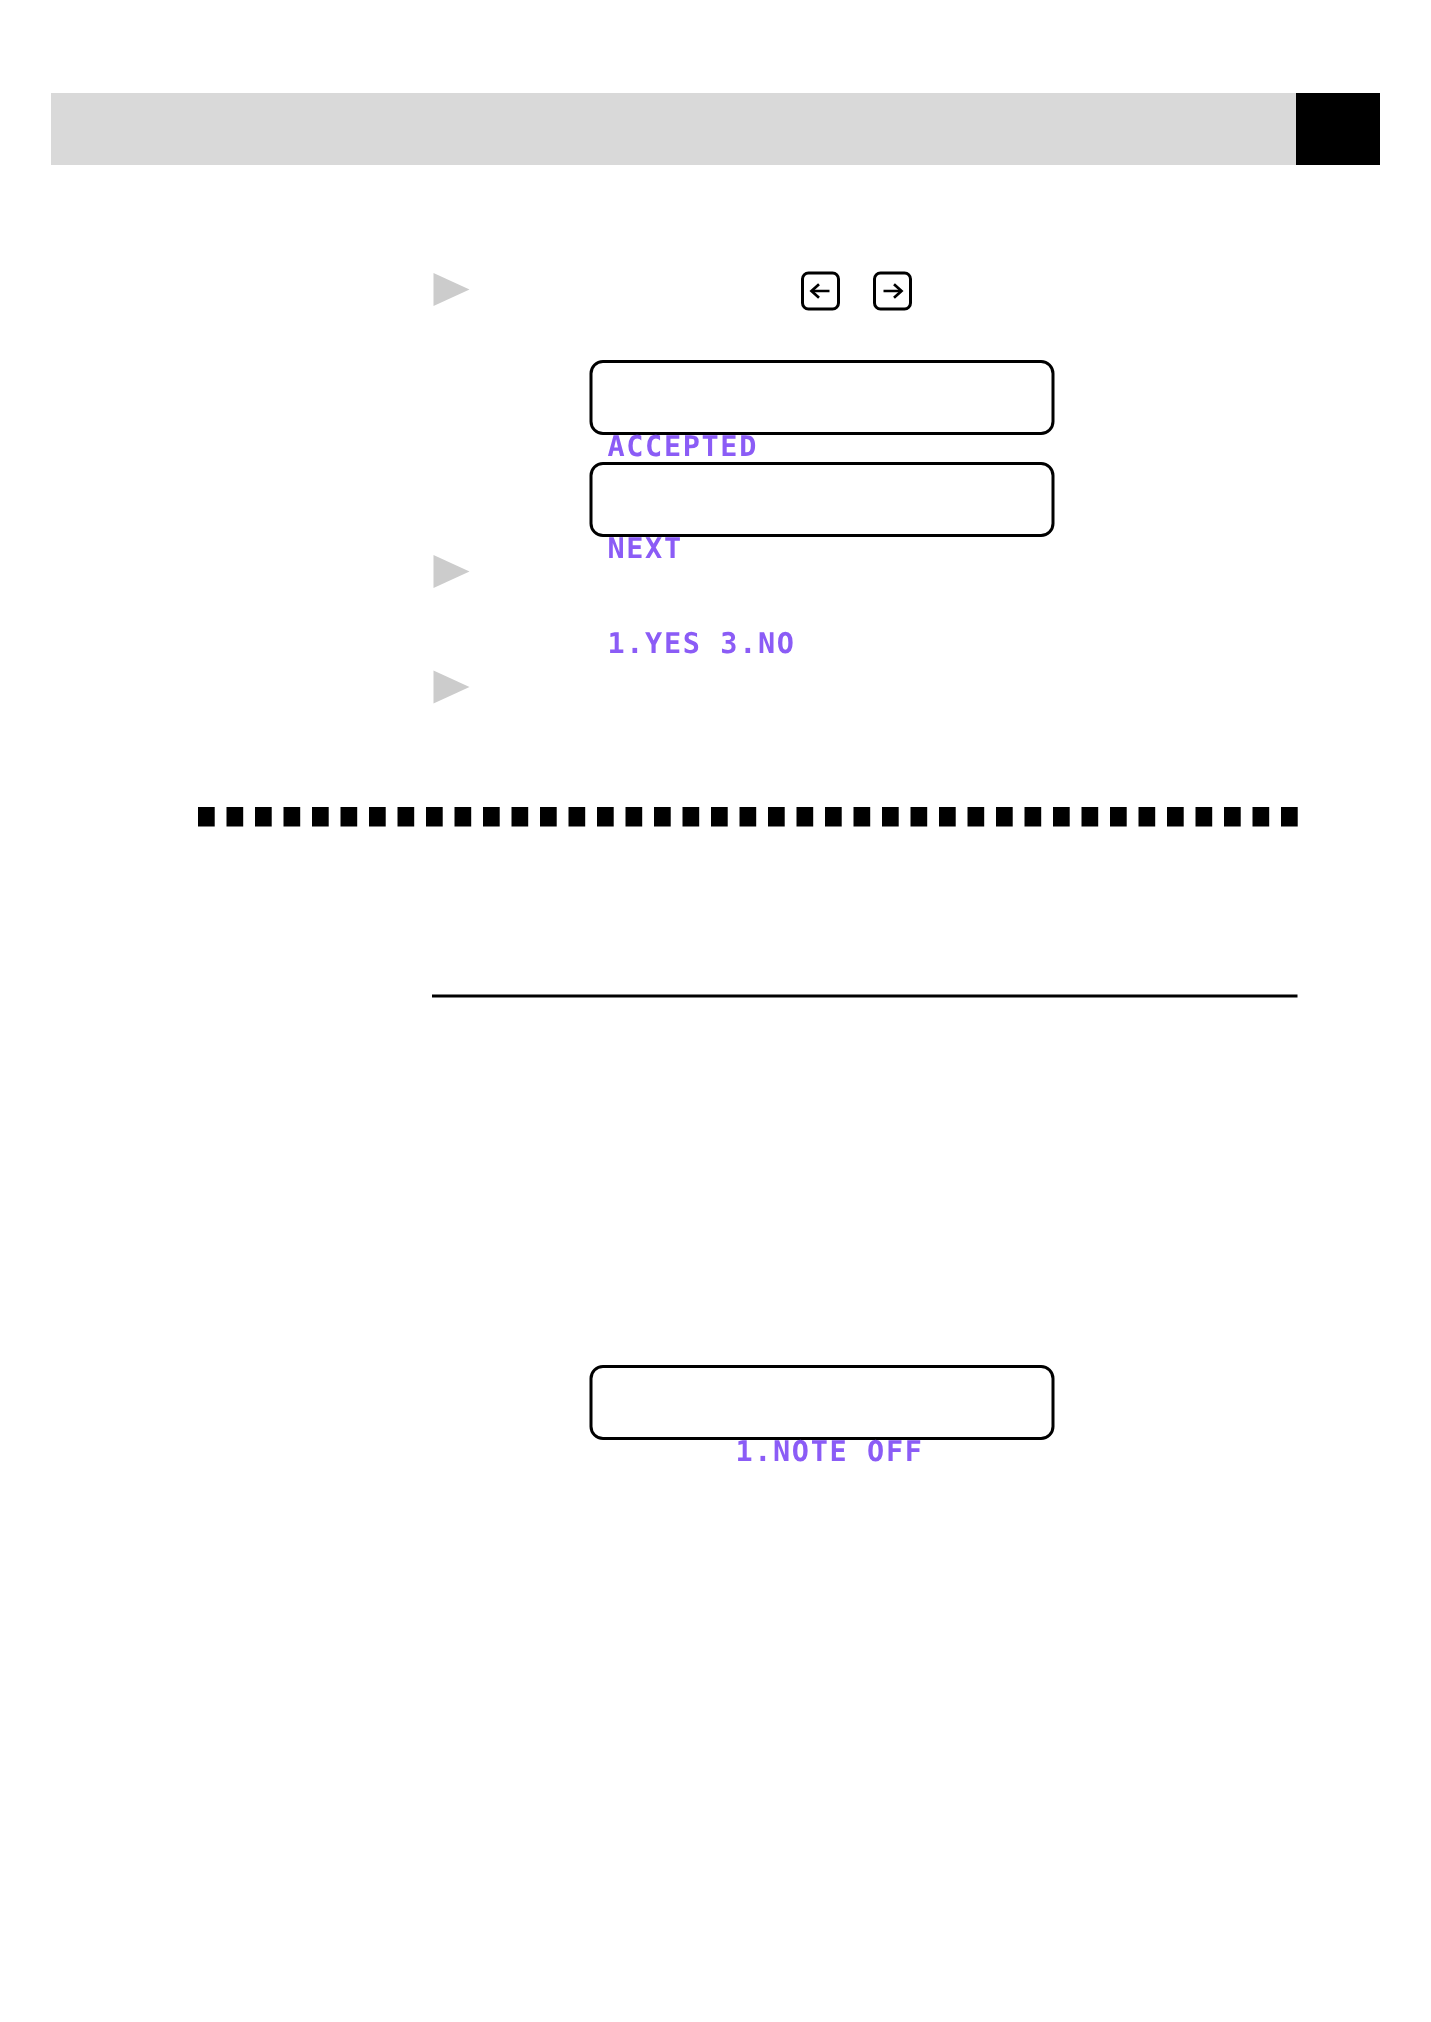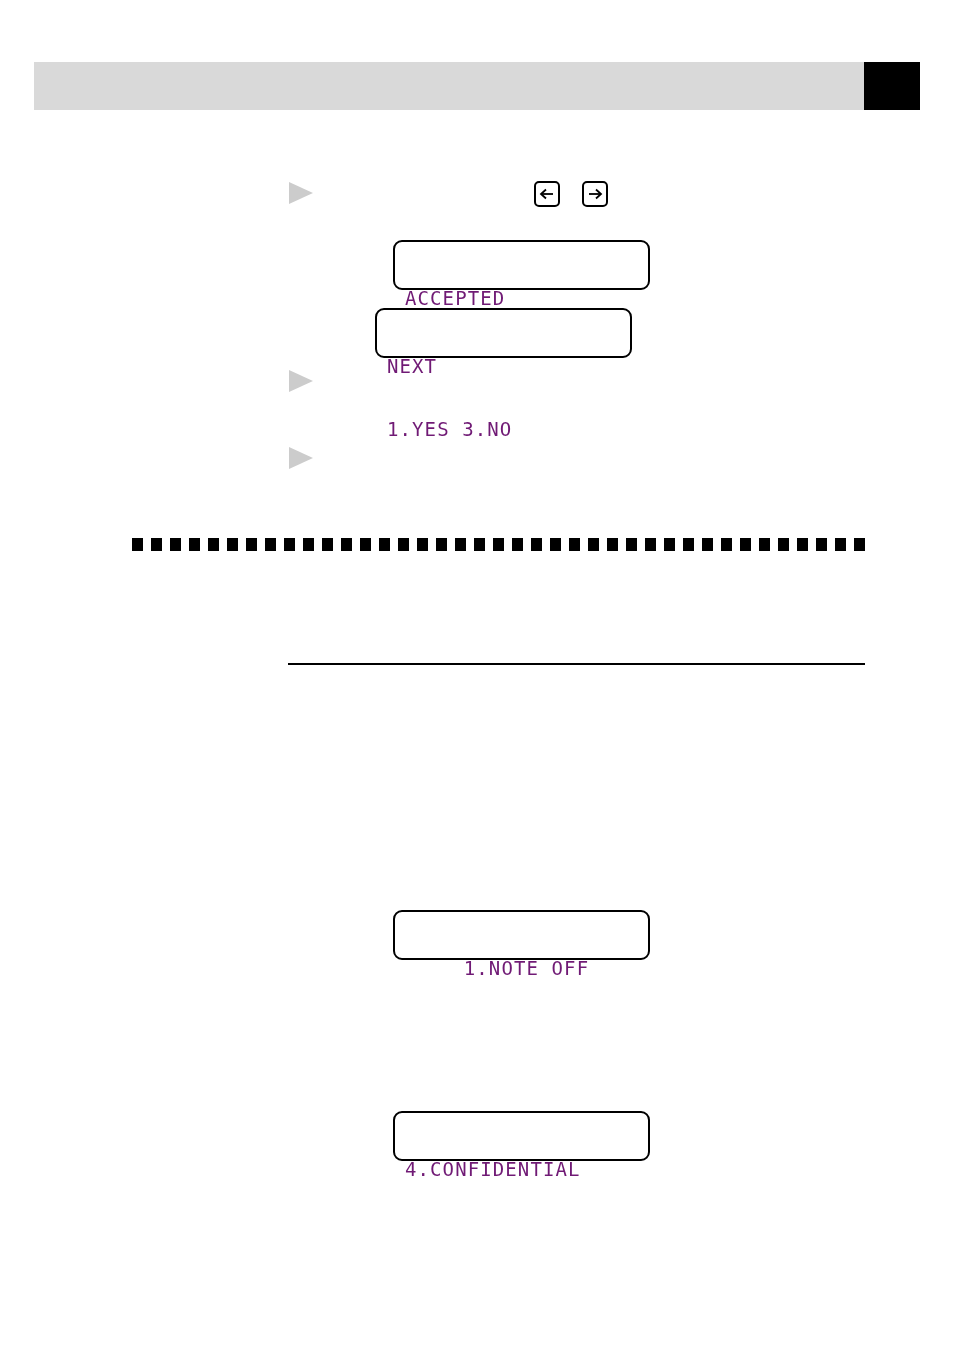--- a/index.html
+++ b/index.html
@@ -70,38 +70,39 @@
     box-sizing: border-box;
     background: #ffffff;
   }
   .key-icon svg { display: block; }
   .key-left  { left: 534px; top: 181px; }
   .key-right { left: 582px; top: 181px; }
 
   
   .lcd {
     position: absolute;
-    width: 257px;
+    width: 310px;
     height: 50px;
     border: 2.5px solid #000000;
     border-radius: 9px;
     box-sizing: border-box;
     background: #ffffff;
     padding: 4px 0 0 10px;
     font-family: "DejaVu Sans Mono", "Liberation Mono", monospace;
     font-size: 19px;
     line-height: 21px;
     letter-spacing: 1.1px;
-    color: #701a75;
+    color: #8b5cf6;
     white-space: pre;
+    font-weight: bold;
   }
   .lcd .line { display: block; }
 
   .lcd-accepted { left: 393px; top: 240px; }
-  .lcd-next     { left: 375px; top: 308px; }
+  .lcd-next     { left: 393px; top: 308px; }
   .lcd-note1    { left: 393px; top: 910px; text-align: center; }
   .lcd-note2    { left: 393px; top: 977px; }
   .lcd-note3    { left: 393px; top: 1044px; }
   .lcd-note4    { left: 393px; top: 1111px; }
 
   
   .dotted-separator {
     position: absolute;
     left: 132px;
     top: 538px;
@@ -177,18 +178,14 @@
   <div class="dotted-separator"></div>
 
   <div class="body-text" style="left:288px; top:620px;"></div>
   <div class="section-rule"></div>
   <div class="body-text" style="left:288px; top:700px;"></div>
 
   <div class="lcd lcd-note1">
     <span class="line">1.NOTE OFF</span>
     <span class="line"></span>
   </div>
-  <div class="lcd lcd-note4">
-    <span class="line">4.CONFIDENTIAL</span>
-    <span class="line"></span>
-  </div>
 
 </div>
 
 </body></html>

